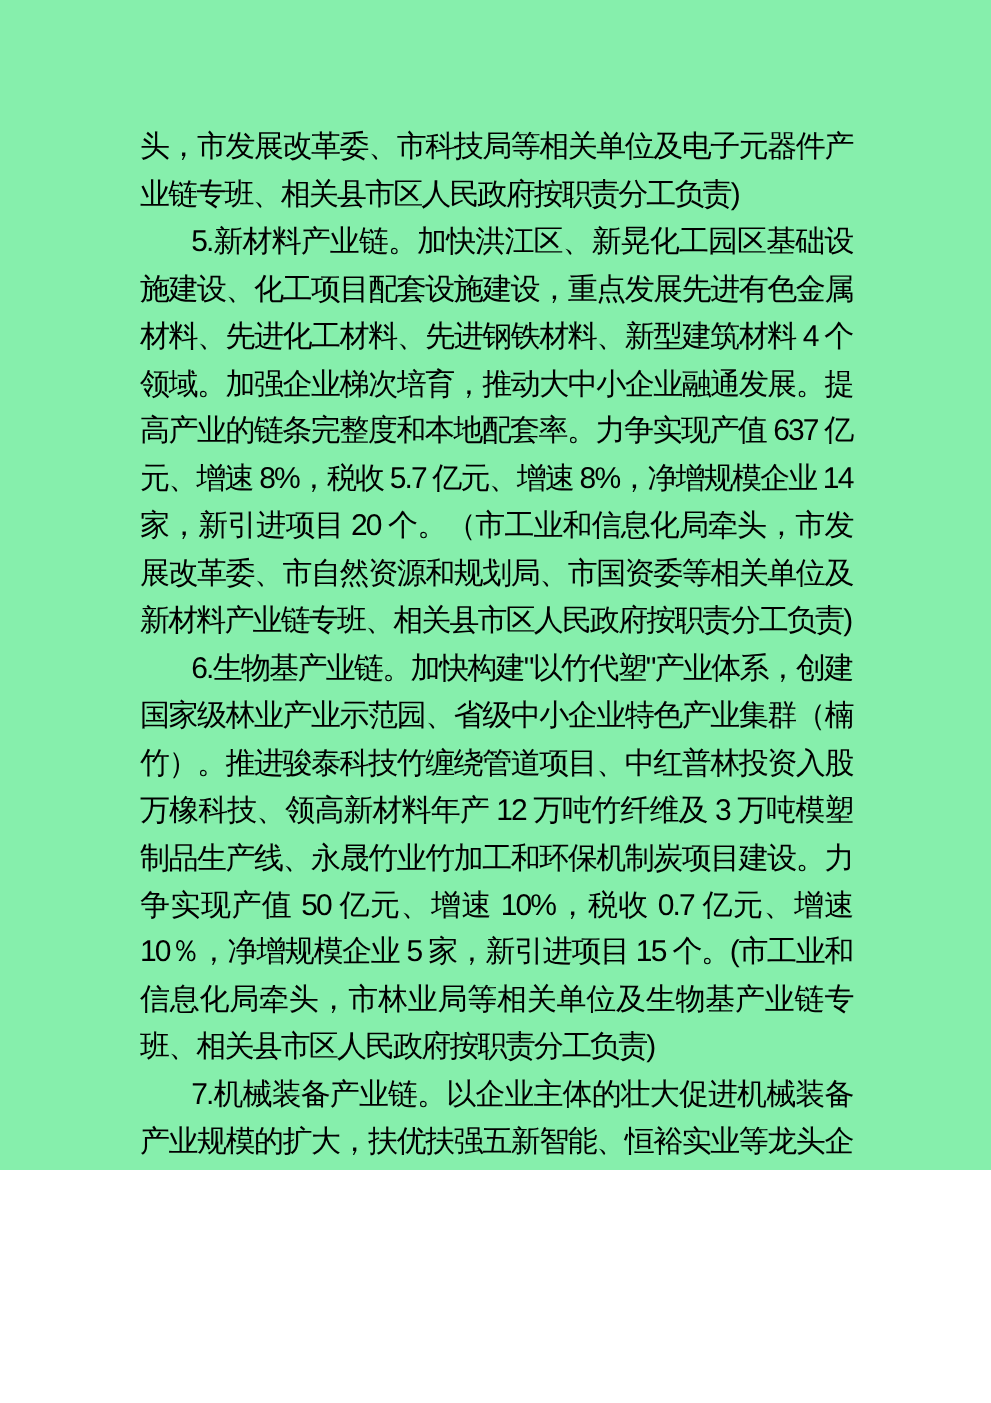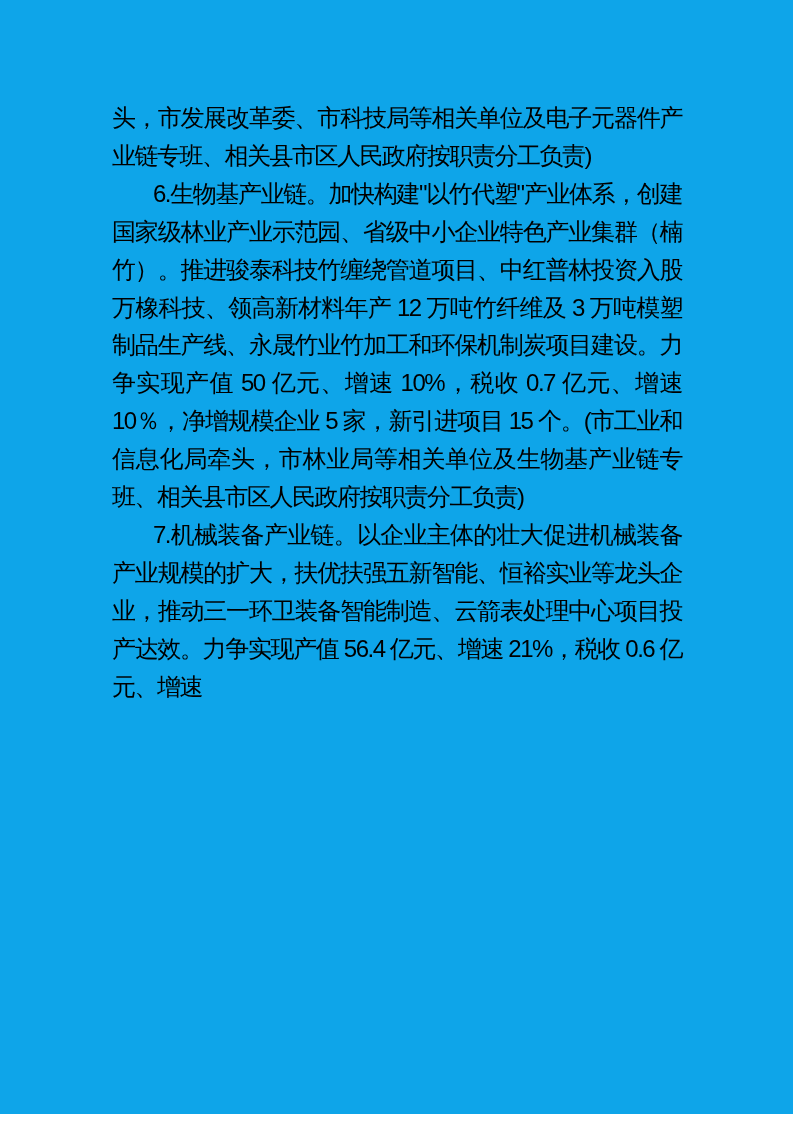--- a/index.html
+++ b/index.html
@@ -3,22 +3,22 @@
 <meta charset="utf-8">
 <style>
   html, body {
     margin: 0;
     padding: 0;
     background: #ffffff;
   }
   .page {
     position: relative;
     width: 793px;
-    height: 1114px;
-    background: #0ea5e9;
+    height: 936px;
+    background: #86efac;
     color: #000000;
     overflow: hidden;
     font-family: "Liberation Sans", sans-serif;
   }
   .text-block {
     position: absolute;
     left: 112px;
     top: 99px;
     width: 570px;
     font-size: 24px;
@@ -34,16 +34,17 @@
   .para.indented {
     text-indent: 41px;
   }
 </style>
 </head>
 <body>
 
 <div class="page">
   <div class="text-block">
     <p class="para">头，市发展改革委、市科技局等相关单位及电子元器件产业链专班、相关县市区人民政府按职责分工负责)</p>
+    <p class="para indented">5.新材料产业链。加快洪江区、新晃化工园区基础设施建设、化工项目配套设施建设，重点发展先进有色金属材料、先进化工材料、先进钢铁材料、新型建筑材料 4 个领域。加强企业梯次培育，推动大中小企业融通发展。提高产业的链条完整度和本地配套率。力争实现产值 637 亿元、增速 8%，税收 5.7 亿元、增速 8%，净增规模企业 14 家，新引进项目 20 个。（市工业和信息化局牵头，市发展改革委、市自然资源和规划局、市国资委等相关单位及新材料产业链专班、相关县市区人民政府按职责分工负责)</p>
     <p class="para indented">6.生物基产业链。加快构建"以竹代塑"产业体系，创建国家级林业产业示范园、省级中小企业特色产业集群（楠竹）。推进骏泰科技竹缠绕管道项目、中红普林投资入股万橡科技、领高新材料年产 12 万吨竹纤维及 3 万吨模塑制品生产线、永晟竹业竹加工和环保机制炭项目建设。力争实现产值 50 亿元、增速 10%，税收 0.7 亿元、增速 10％，净增规模企业 5 家，新引进项目 15 个。(市工业和信息化局牵头，市林业局等相关单位及生物基产业链专班、相关县市区人民政府按职责分工负责)</p>
     <p class="para indented">7.机械装备产业链。以企业主体的壮大促进机械装备产业规模的扩大，扶优扶强五新智能、恒裕实业等龙头企业，推动三一环卫装备智能制造、云箭表处理中心项目投产达效。力争实现产值 56.4 亿元、增速 21%，税收 0.6 亿元、增速</p>
   </div>
 </div>
 
 </body></html>

